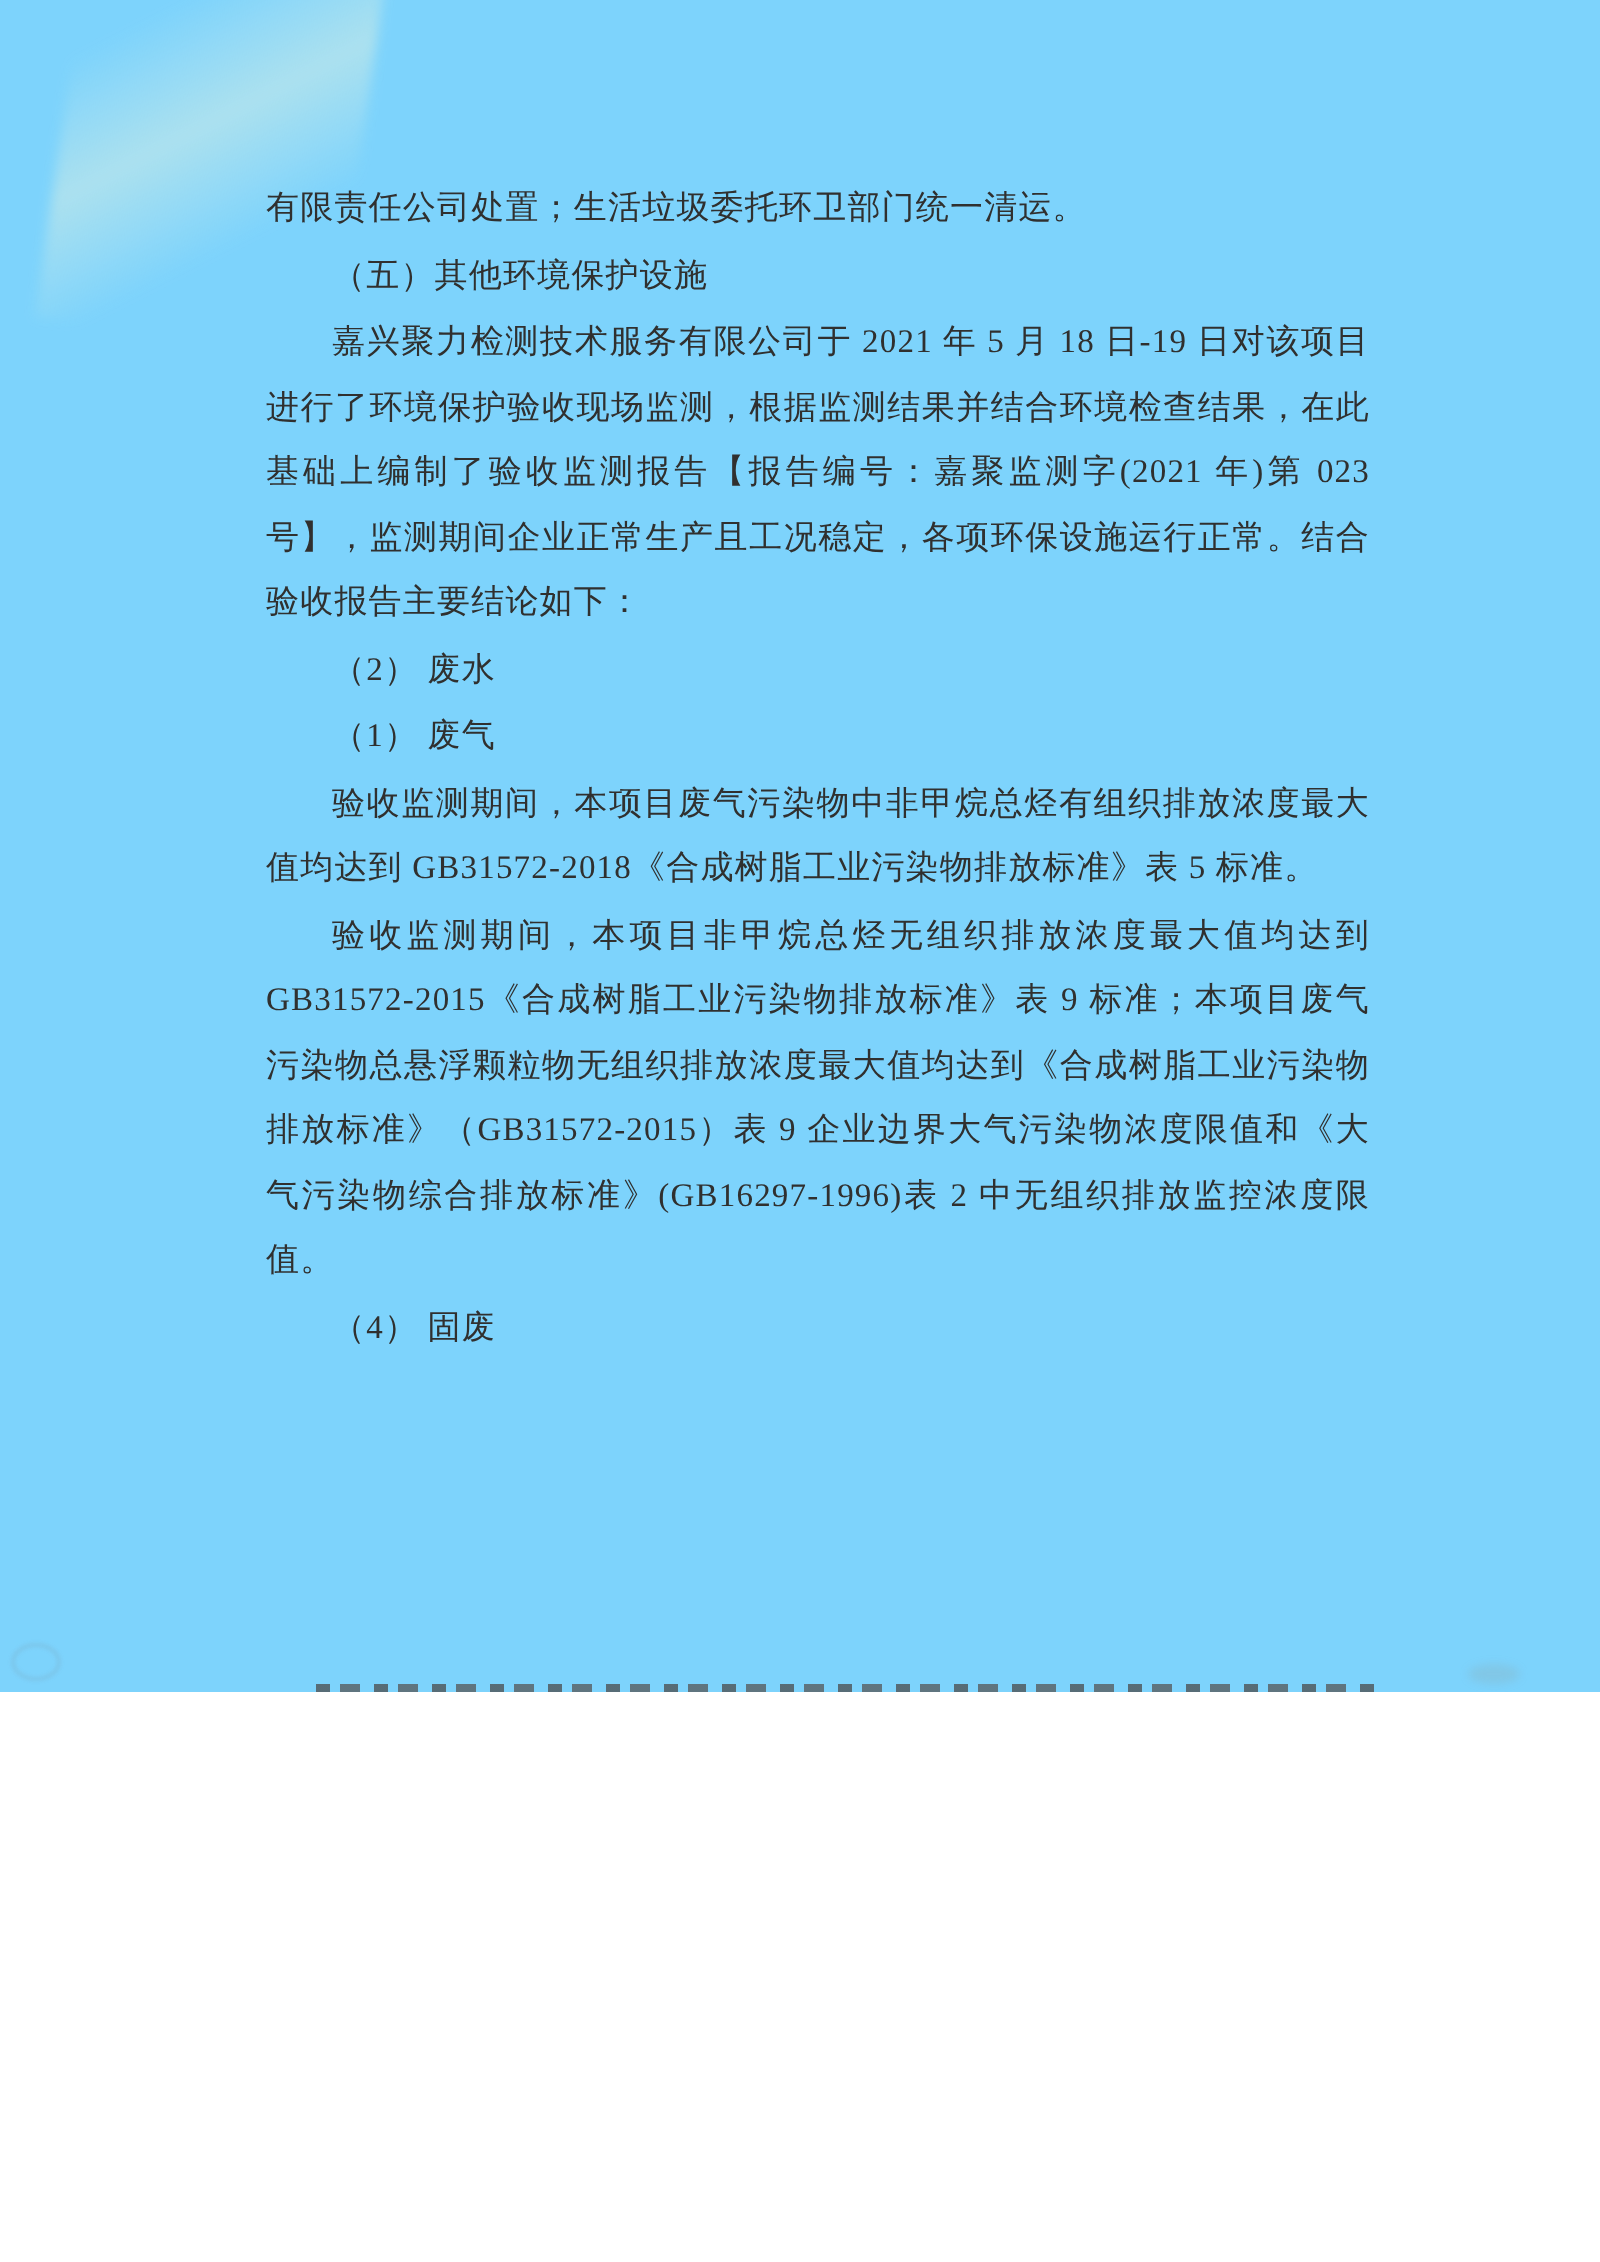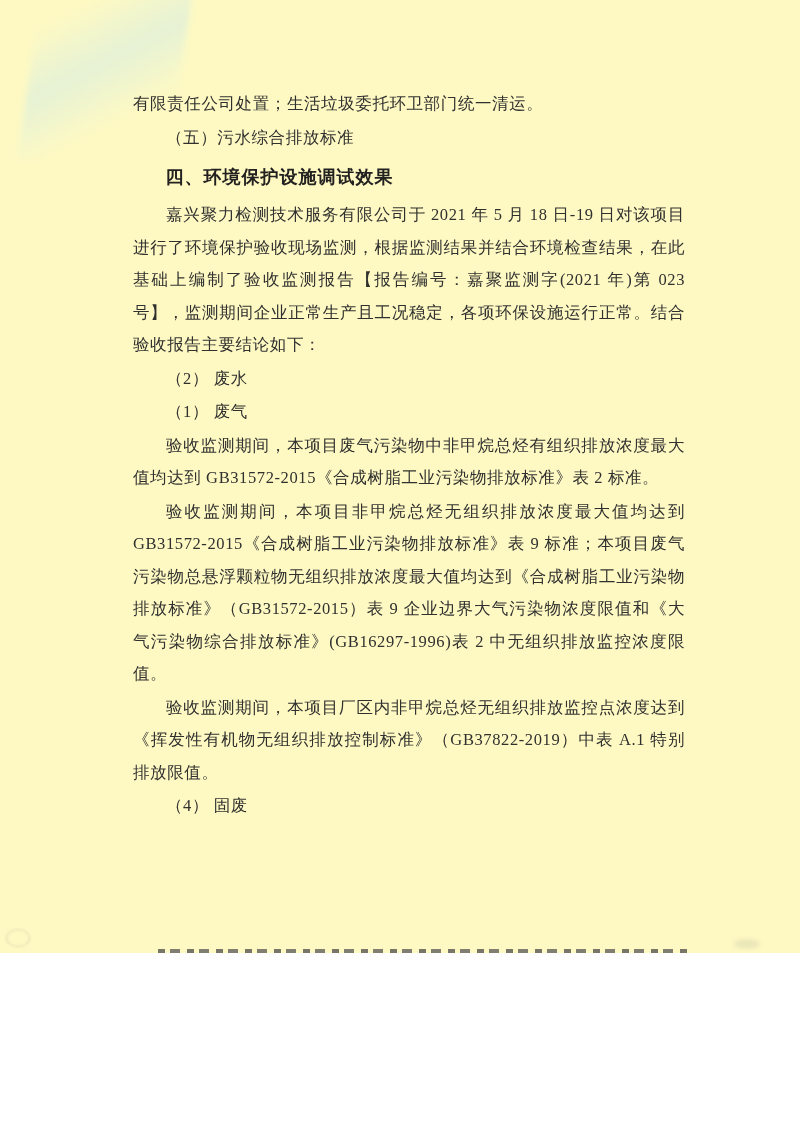--- a/index.html
+++ b/index.html
@@ -3,22 +3,22 @@
 <meta charset="utf-8">
 <style>
   html, body {
     margin: 0;
     padding: 0;
     background: #ffffff;
   }
   #scan-page {
     position: relative;
     width: 800px;
-    height: 953px;
-    background: #fef9c3;
+    height: 846px;
+    background: #7dd3fc;
     overflow: hidden;
     font-family: "Liberation Serif", "DejaVu Serif", serif;
     color: #30302f;
   }
   
   #corner-smudge {
     position: absolute;
     left: 30px;
     top: -20px;
     width: 150px;
@@ -105,28 +105,26 @@
 </style>
 </head>
 <body>
 
 <div id="scan-page">
 
   <div id="corner-smudge"></div>
 
   <div id="doc-body">
     <p class="line">有限责任公司处置；生活垃圾委托环卫部门统一清运。</p>
-    <p class="sub">（五）污水综合排放标准</p>
-    <p class="heading">四、环境保护设施调试效果</p>
+    <p class="sub">（五）其他环境保护设施</p>
     <p class="para">嘉兴聚力检测技术服务有限公司于 2021 年 5 月 18 日-19 日对该项目进行了环境保护验收现场监测，根据监测结果并结合环境检查结果，在此基础上编制了验收监测报告【报告编号：嘉聚监测字(2021 年)第 023 号】，监测期间企业正常生产且工况稳定，各项环保设施运行正常。结合验收报告主要结论如下：</p>
     <p class="sub">（2）  废水</p>
     <p class="sub">（1）  废气</p>
-    <p class="para">验收监测期间，本项目废气污染物中非甲烷总烃有组织排放浓度最大值均达到 GB31572-2015《合成树脂工业污染物排放标准》表 2 标准。</p>
+    <p class="para">验收监测期间，本项目废气污染物中非甲烷总烃有组织排放浓度最大值均达到 GB31572-2018《合成树脂工业污染物排放标准》表 5 标准。</p>
     <p class="para">验收监测期间，本项目非甲烷总烃无组织排放浓度最大值均达到 GB31572-2015《合成树脂工业污染物排放标准》表 9 标准；本项目废气污染物总悬浮颗粒物无组织排放浓度最大值均达到《合成树脂工业污染物排放标准》（GB31572-2015）表 9 企业边界大气污染物浓度限值和《大气污染物综合排放标准》(GB16297-1996)表 2 中无组织排放监控浓度限值。</p>
-    <p class="para">验收监测期间，本项目厂区内非甲烷总烃无组织排放监控点浓度达到《挥发性有机物无组织排放控制标准》（GB37822-2019）中表 A.1 特别排放限值。</p>
     <p class="sub">（4）  固废</p>
 
   </div>
 
   <div id="page-footer">3</div>
 
   <div id="bottom-left-smudge"></div>
   <div id="bottom-right-smudge"></div>
   <div id="bottom-edge-artifact"></div>
 

